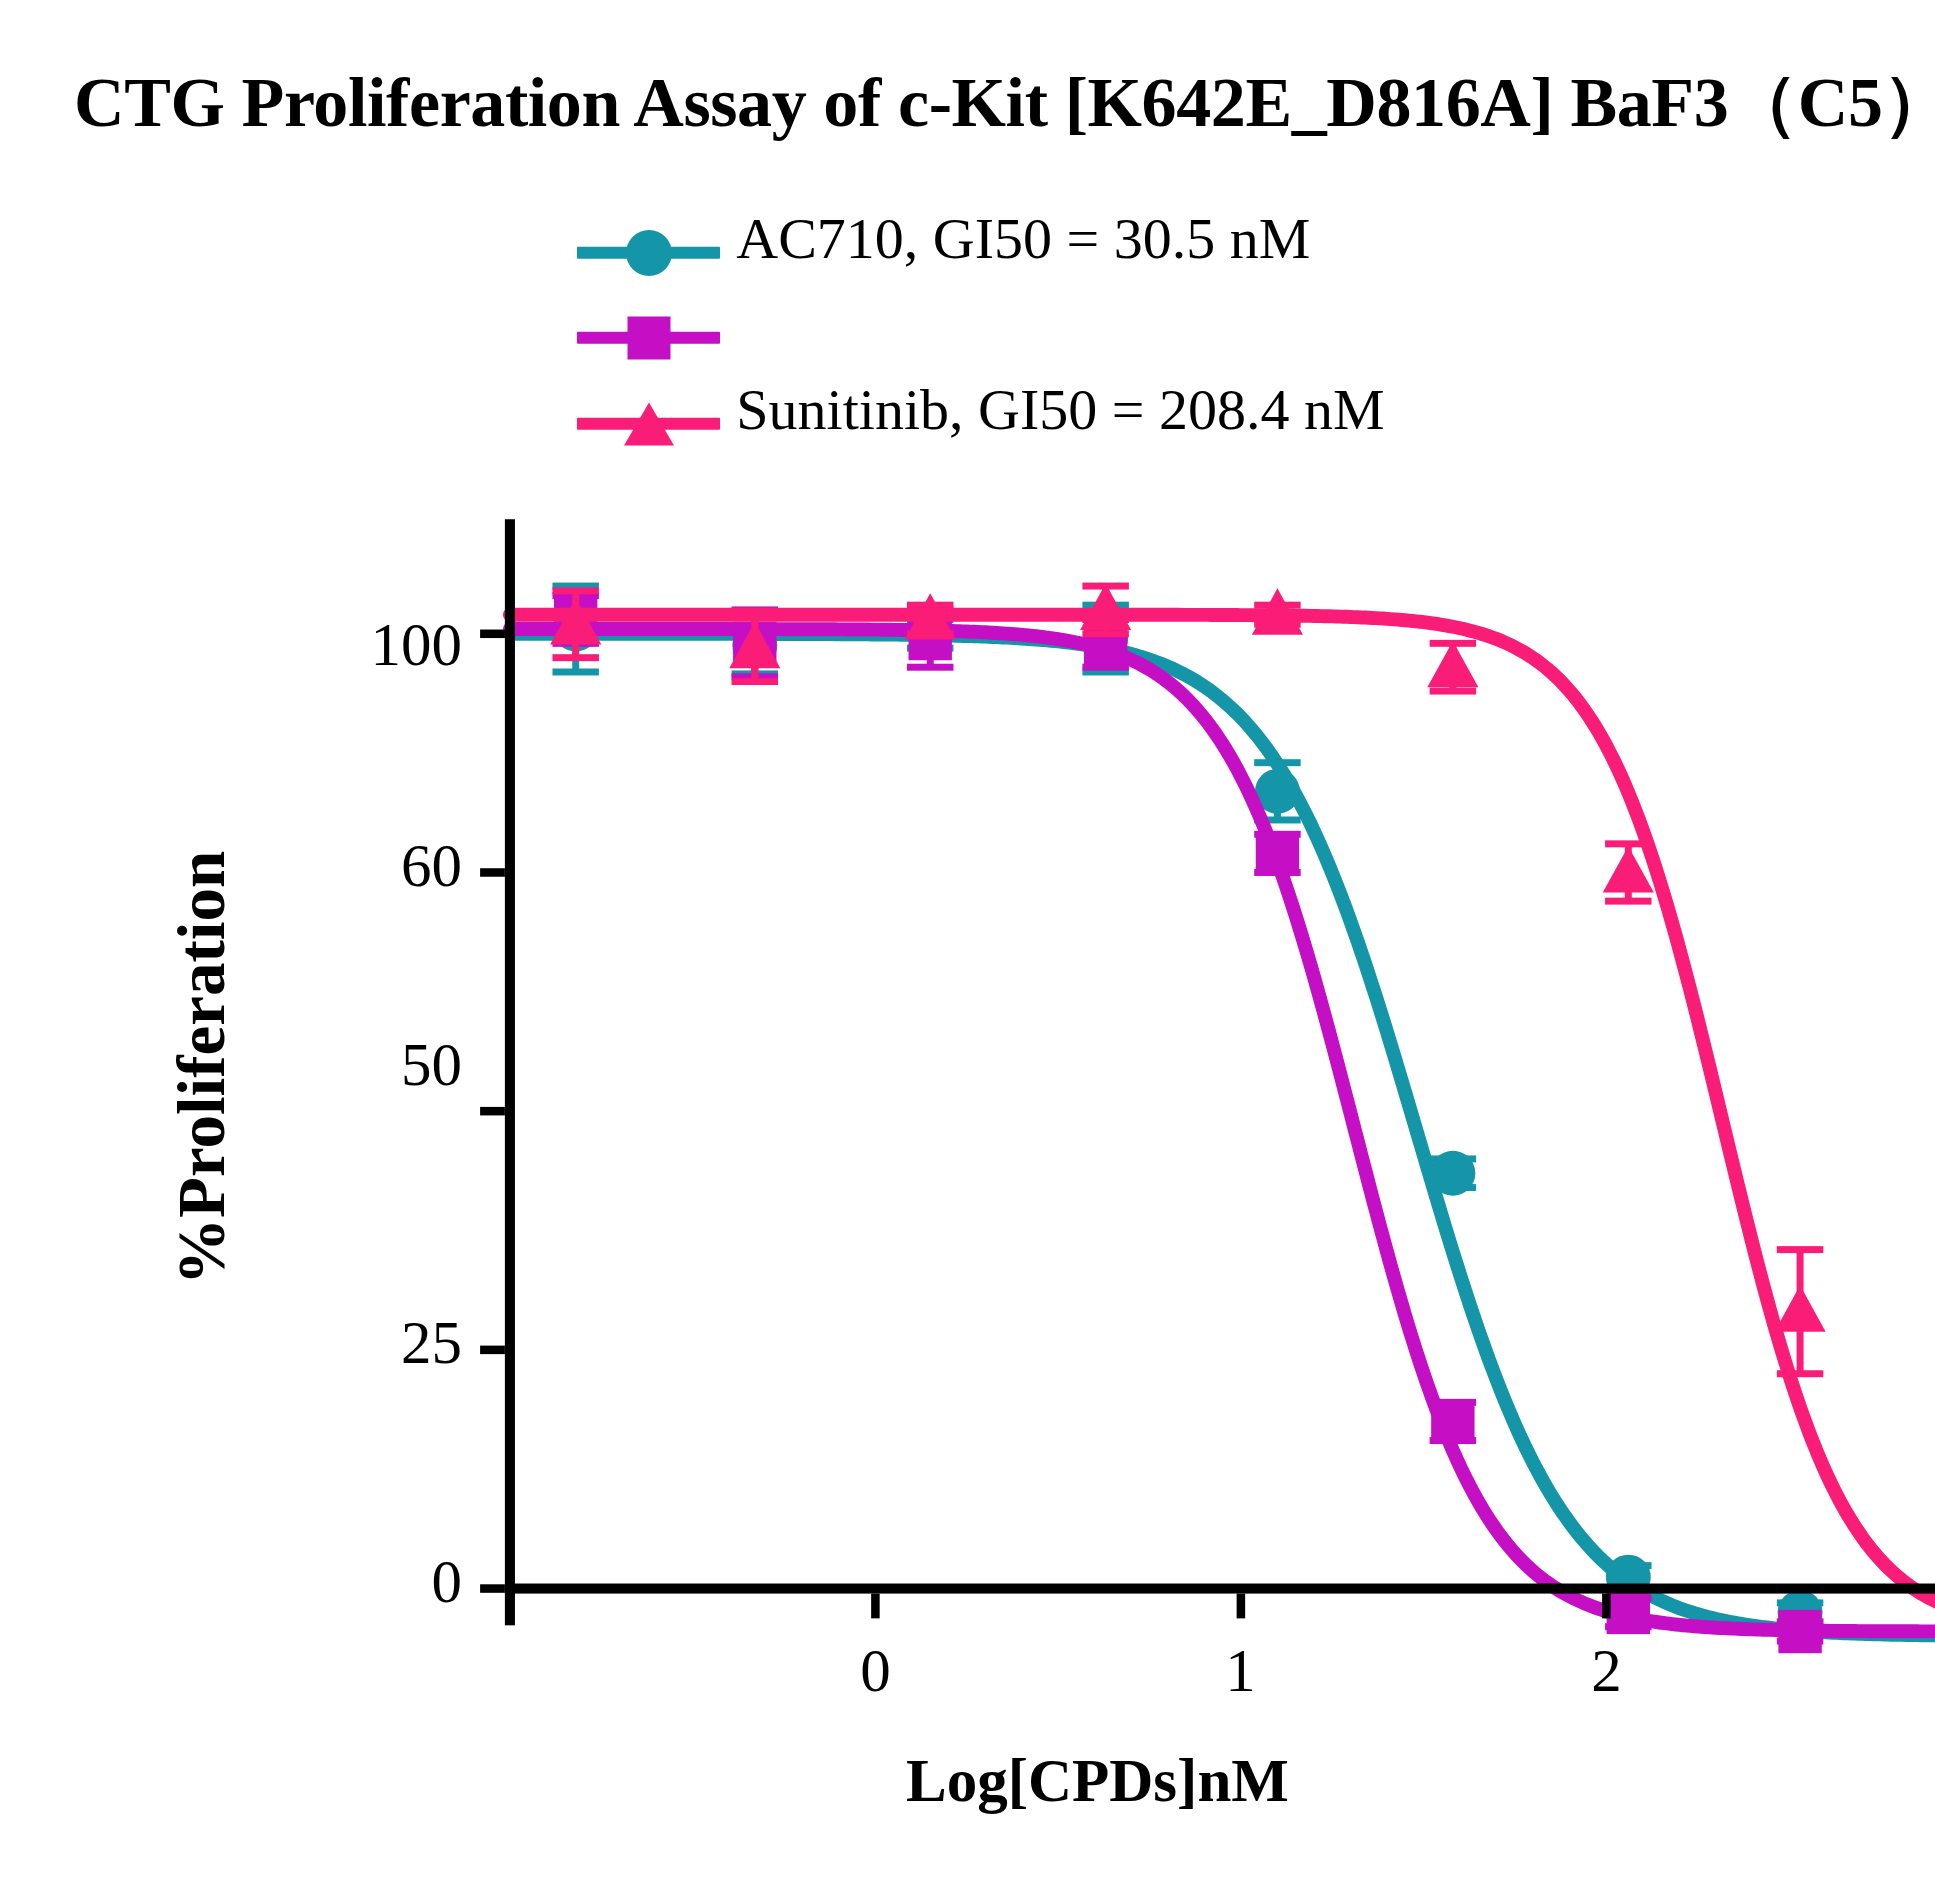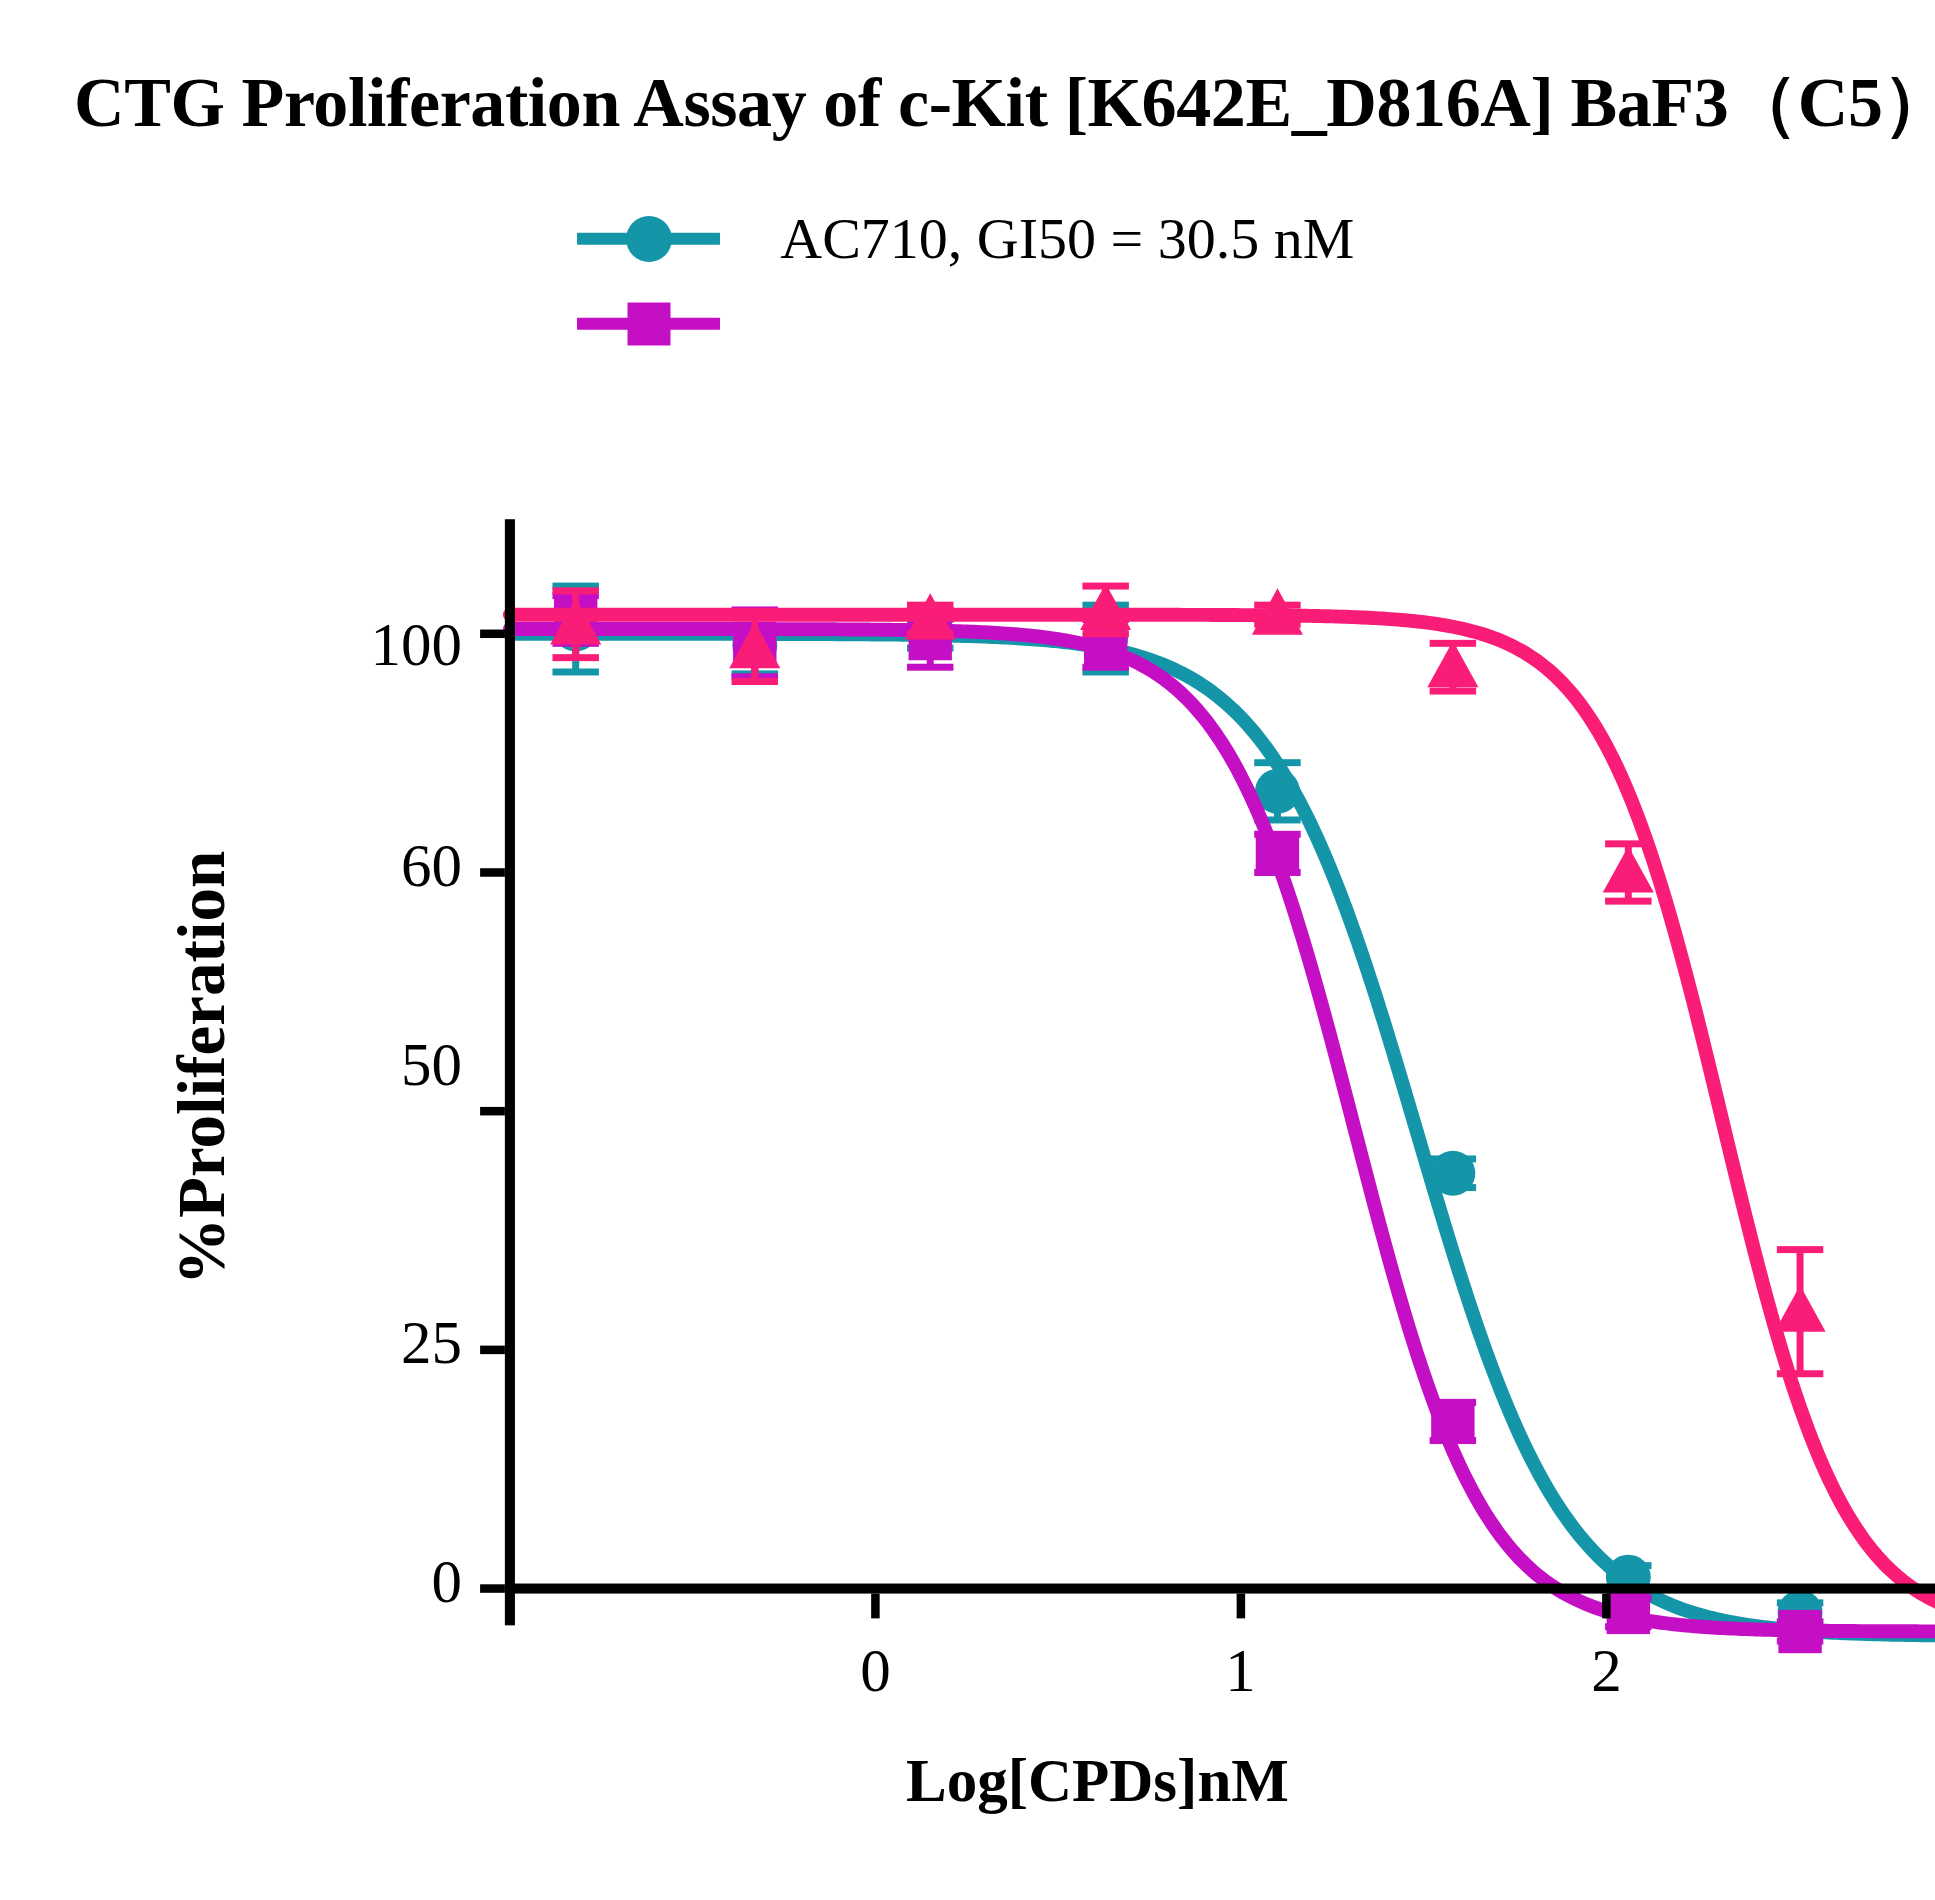--- a/index.html
+++ b/index.html
@@ -17,21 +17,21 @@
     color:#000;
     white-space:nowrap;
   }
 
   #legend{
     position:absolute;
     left:577px; top:205px;
     display:flex; flex-direction:column;
     gap:18.6px;
   }
-  .legend-row{display:flex;align-items:center;height:67px;gap:44px;}
+  .legend-row{display:flex;align-items:flex-end;height:67px;}
   .legend-key{width:143px;height:39px;position:relative;flex:0 0 auto;}
   .legend-line{
     position:absolute;left:0;top:50%;transform:translateY(-50%);
     width:143px;height:12.4px;border-radius:0.8px;
   }
   .legend-marker{
     position:absolute;left:50%;top:50%;transform:translate(-50%,-50%);
   }
   .m-circle{width:46px;height:46px;border-radius:50%;}
   .m-square{width:43px;height:43px;}
@@ -90,20 +90,27 @@
         <span class="legend-line" style="background: rgb(21, 150, 168);"></span>
         <span class="legend-marker m-circle" style="background: rgb(21, 150, 168);"></span>
       </span>
       <span class="legend-label">AC710, GI50 = 30.5 nM</span>
     </div>
     <div class="legend-row">
       <span class="legend-key">
         <span class="legend-line" style="background: rgb(196, 15, 196);"></span>
         <span class="legend-marker m-square" style="background: rgb(196, 15, 196);"></span>
       </span>
+    </div>
+    <div class="legend-row">
+      <span class="legend-key">
+        <span class="legend-line" style="background: rgb(250, 29, 120);"></span>
+        <span class="legend-marker m-triangle" style="border-bottom: 43px solid rgb(250, 29, 120);"></span>
+      </span>
+      <span class="legend-label">Sunitinib, GI50 = 208.4 nM</span>
     </div>
   </div>
 
   <svg id="plot-svg" width="2481" height="1901" viewBox="0 0 6408 4910">
     <g id="series-layer">
         <g>
           <path d="M1317.0,1637.0 L1326.4,1637.0 L1335.9,1637.0 L1345.3,1637.0 L1354.8,1637.0 L1364.2,1637.0 L1373.6,1637.0 L1383.1,1637.0 L1392.5,1637.0 L1402.0,1637.0 L1411.4,1637.0 L1420.8,1637.0 L1430.3,1637.0 L1439.7,1637.0 L1449.2,1637.0 L1458.6,1637.0 L1468.0,1637.0 L1477.5,1637.0 L1486.9,1637.0 L1496.4,1637.0 L1505.8,1637.0 L1515.2,1637.0 L1524.7,1637.0 L1534.1,1637.0 L1543.6,1637.0 L1553.0,1637.0 L1562.4,1637.0 L1571.9,1637.0 L1581.3,1637.0 L1590.8,1637.0 L1600.2,1637.1 L1609.6,1637.1 L1619.1,1637.1 L1628.5,1637.1 L1638.0,1637.1 L1647.4,1637.1 L1656.8,1637.1 L1666.3,1637.1 L1675.7,1637.1 L1685.2,1637.1 L1694.6,1637.1 L1704.0,1637.1 L1713.5,1637.1 L1722.9,1637.1 L1732.4,1637.1 L1741.8,1637.1 L1751.2,1637.1 L1760.7,1637.1 L1770.1,1637.1 L1779.6,1637.1 L1789.0,1637.1 L1798.4,1637.1 L1807.9,1637.2 L1817.3,1637.2 L1826.8,1637.2 L1836.2,1637.2 L1845.6,1637.2 L1855.1,1637.2 L1864.5,1637.2 L1874.0,1637.2 L1883.4,1637.2 L1892.8,1637.2 L1902.3,1637.3 L1911.7,1637.3 L1921.2,1637.3 L1930.6,1637.3 L1940.0,1637.3 L1949.5,1637.3 L1958.9,1637.3 L1968.4,1637.4 L1977.8,1637.4 L1987.2,1637.4 L1996.7,1637.4 L2006.1,1637.4 L2015.6,1637.5 L2025.0,1637.5 L2034.4,1637.5 L2043.9,1637.5 L2053.3,1637.6 L2062.8,1637.6 L2072.2,1637.6 L2081.6,1637.7 L2091.1,1637.7 L2100.5,1637.7 L2110.0,1637.8 L2119.4,1637.8 L2128.8,1637.8 L2138.3,1637.9 L2147.7,1637.9 L2157.2,1638.0 L2166.6,1638.0 L2176.0,1638.1 L2185.5,1638.1 L2194.9,1638.2 L2204.4,1638.2 L2213.8,1638.3 L2223.2,1638.4 L2232.7,1638.4 L2242.1,1638.5 L2251.6,1638.6 L2261.0,1638.7 L2270.4,1638.8 L2279.9,1638.8 L2289.3,1638.9 L2298.8,1639.0 L2308.2,1639.1 L2317.6,1639.2 L2327.1,1639.4 L2336.5,1639.5 L2346.0,1639.6 L2355.4,1639.7 L2364.8,1639.9 L2374.3,1640.0 L2383.7,1640.2 L2393.2,1640.3 L2402.6,1640.5 L2412.0,1640.7 L2421.5,1640.9 L2430.9,1641.1 L2440.4,1641.3 L2449.8,1641.5 L2459.2,1641.7 L2468.7,1642.0 L2478.1,1642.2 L2487.6,1642.5 L2497.0,1642.7 L2506.4,1643.0 L2515.9,1643.3 L2525.3,1643.7 L2534.8,1644.0 L2544.2,1644.4 L2553.6,1644.7 L2563.1,1645.1 L2572.5,1645.5 L2582.0,1646.0 L2591.4,1646.4 L2600.8,1646.9 L2610.3,1647.4 L2619.7,1647.9 L2629.2,1648.5 L2638.6,1649.0 L2648.0,1649.6 L2657.5,1650.3 L2666.9,1651.0 L2676.4,1651.7 L2685.8,1652.4 L2695.2,1653.2 L2704.7,1654.0 L2714.1,1654.8 L2723.6,1655.7 L2733.0,1656.7 L2742.4,1657.7 L2751.9,1658.7 L2761.3,1659.8 L2770.8,1661.0 L2780.2,1662.2 L2789.6,1663.4 L2799.1,1664.8 L2808.5,1666.2 L2818.0,1667.6 L2827.4,1669.1 L2836.8,1670.8 L2846.3,1672.4 L2855.7,1674.2 L2865.2,1676.1 L2874.6,1678.0 L2884.0,1680.1 L2893.5,1682.2 L2902.9,1684.5 L2912.4,1686.8 L2921.8,1689.3 L2931.2,1691.9 L2940.7,1694.7 L2950.1,1697.5 L2959.6,1700.5 L2969.0,1703.6 L2978.4,1706.9 L2987.9,1710.4 L2997.3,1714.0 L3006.8,1717.8 L3016.2,1721.7 L3025.6,1725.9 L3035.1,1730.3 L3044.5,1734.8 L3054.0,1739.6 L3063.4,1744.6 L3072.8,1749.8 L3082.3,1755.2 L3091.7,1761.0 L3101.2,1766.9 L3110.6,1773.2 L3120.0,1779.7 L3129.5,1786.5 L3138.9,1793.7 L3148.4,1801.1 L3157.8,1808.9 L3167.2,1817.0 L3176.7,1825.5 L3186.1,1834.3 L3195.6,1843.5 L3205.0,1853.1 L3214.4,1863.1 L3223.9,1873.6 L3233.3,1884.4 L3242.8,1895.7 L3252.2,1907.5 L3261.6,1919.7 L3271.1,1932.4 L3280.5,1945.6 L3290.0,1959.4 L3299.4,1973.6 L3308.8,1988.4 L3318.3,2003.7 L3327.7,2019.5 L3337.2,2035.9 L3346.6,2052.9 L3356.0,2070.5 L3365.5,2088.7 L3374.9,2107.4 L3384.4,2126.8 L3393.8,2146.8 L3403.2,2167.3 L3412.7,2188.5 L3422.1,2210.3 L3431.6,2232.7 L3441.0,2255.7 L3450.4,2279.3 L3459.9,2303.5 L3469.3,2328.3 L3478.8,2353.7 L3488.2,2379.7 L3497.6,2406.1 L3507.1,2433.2 L3516.5,2460.7 L3526.0,2488.8 L3535.4,2517.3 L3544.8,2546.3 L3554.3,2575.7 L3563.7,2605.5 L3573.2,2635.7 L3582.6,2666.3 L3592.0,2697.1 L3601.5,2728.3 L3610.9,2759.6 L3620.4,2791.2 L3629.8,2822.9 L3639.2,2854.8 L3648.7,2886.8 L3658.1,2918.8 L3667.6,2950.9 L3677.0,2982.9 L3686.4,3014.9 L3695.9,3046.7 L3705.3,3078.4 L3714.8,3110.0 L3724.2,3141.3 L3733.6,3172.4 L3743.1,3203.2 L3752.5,3233.6 L3762.0,3263.8 L3771.4,3293.5 L3780.8,3322.8 L3790.3,3351.7 L3799.7,3380.2 L3809.2,3408.1 L3818.6,3435.6 L3828.0,3462.5 L3837.5,3488.9 L3846.9,3514.7 L3856.4,3540.0 L3865.8,3564.7 L3875.2,3588.7 L3884.7,3612.2 L3894.1,3635.1 L3903.6,3657.4 L3913.0,3679.1 L3922.4,3700.1 L3931.9,3720.6 L3941.3,3740.4 L3950.8,3759.7 L3960.2,3778.3 L3969.6,3796.3 L3979.1,3813.8 L3988.5,3830.7 L3998.0,3847.0 L4007.4,3862.7 L4016.8,3877.9 L4026.3,3892.6 L4035.7,3906.7 L4045.2,3920.3 L4054.6,3933.4 L4064.0,3946.1 L4073.5,3958.2 L4082.9,3969.9 L4092.4,3981.1 L4101.8,3991.8 L4111.2,4002.2 L4120.7,4012.1 L4130.1,4021.6 L4139.6,4030.8 L4149.0,4039.5 L4158.4,4047.9 L4167.9,4056.0 L4177.3,4063.7 L4186.8,4071.1 L4196.2,4078.2 L4205.6,4084.9 L4215.1,4091.4 L4224.5,4097.6 L4234.0,4103.5 L4243.4,4109.2 L4252.8,4114.6 L4262.3,4119.8 L4271.7,4124.7 L4281.2,4129.4 L4290.6,4133.9 L4300.0,4138.2 L4309.5,4142.4 L4318.9,4146.3 L4328.4,4150.0 L4337.8,4153.6 L4347.2,4157.0 L4356.7,4160.3 L4366.1,4163.4 L4375.6,4166.4 L4385.0,4169.2 L4394.4,4171.9 L4403.9,4174.5 L4413.3,4176.9 L4422.8,4179.3 L4432.2,4181.5 L4441.6,4183.6 L4451.1,4185.7 L4460.5,4187.6 L4470.0,4189.4 L4479.4,4191.2 L4488.8,4192.9 L4498.3,4194.5 L4507.7,4196.0 L4517.2,4197.4 L4526.6,4198.8 L4536.0,4200.1 L4545.5,4201.4 L4554.9,4202.6 L4564.4,4203.7 L4573.8,4204.8 L4583.2,4205.8 L4592.7,4206.8 L4602.1,4207.7 L4611.6,4208.6 L4621.0,4209.5 L4630.4,4210.3 L4639.9,4211.1 L4649.3,4211.8 L4658.8,4212.5 L4668.2,4213.1 L4677.6,4213.8 L4687.1,4214.4 L4696.5,4215.0 L4706.0,4215.5 L4715.4,4216.0 L4724.8,4216.5 L4734.3,4217.0 L4743.7,4217.4 L4753.2,4217.9 L4762.6,4218.3 L4772.0,4218.7 L4781.5,4219.0 L4790.9,4219.4 L4800.4,4219.7 L4809.8,4220.0 L4819.2,4220.3 L4828.7,4220.6 L4838.1,4220.9 L4847.6,4221.1 L4857.0,4221.4 L4866.4,4221.6 L4875.9,4221.9 L4885.3,4222.1 L4894.8,4222.3 L4904.2,4222.5 L4913.6,4222.7 L4923.1,4222.8 L4932.5,4223.0 L4942.0,4223.2 L4951.4,4223.3 L4960.8,4223.5 L4970.3,4223.6 L4979.7,4223.7 L4989.2,4223.8 L4998.6,4224.0 L5008.0,4224.1 L5017.5,4224.2 L5026.9,4224.3 L5036.4,4224.4 L5045.8,4224.5 L5055.2,4224.6 L5064.7,4224.6 L5074.1,4224.7 L5083.6,4224.8 L5093.0,4224.9 " fill="none" stroke="#1596A8" stroke-width="36" stroke-linecap="round"></path>
           <rect x="1477.92" y="1513.6999999999998" width="18" height="221.94000000000005" fill="#1596A8"></rect>
           <rect x="1426.92" y="1504.6999999999998" width="120" height="18" fill="#1596A8"></rect>
           <rect x="1426.92" y="1726.6399999999999" width="120" height="18" fill="#1596A8"></rect>

